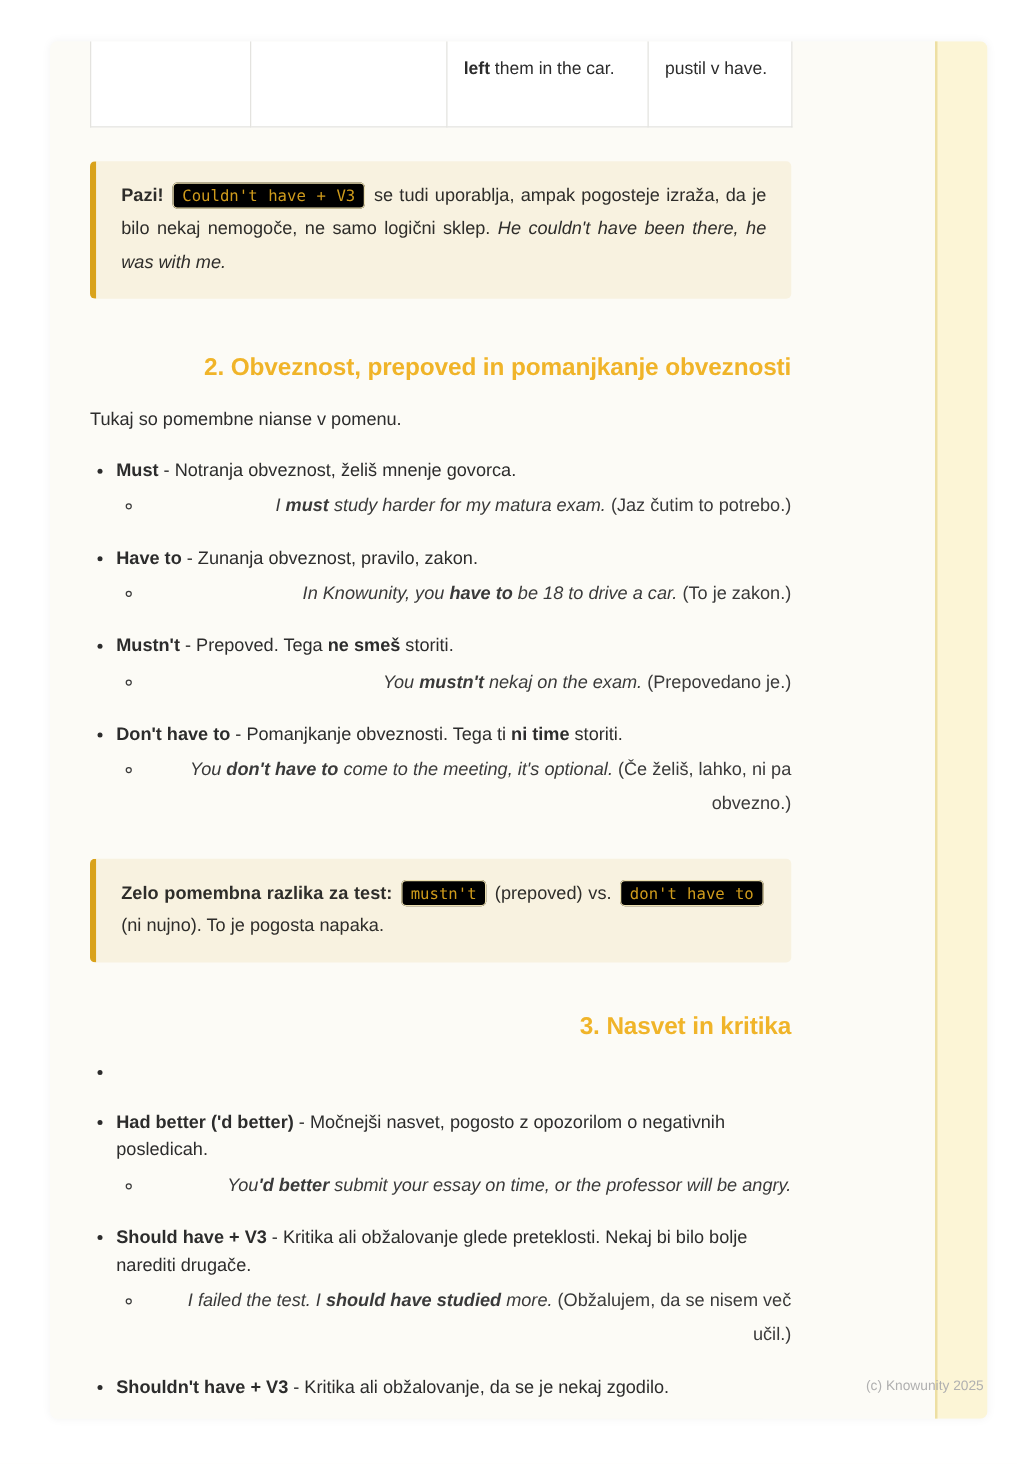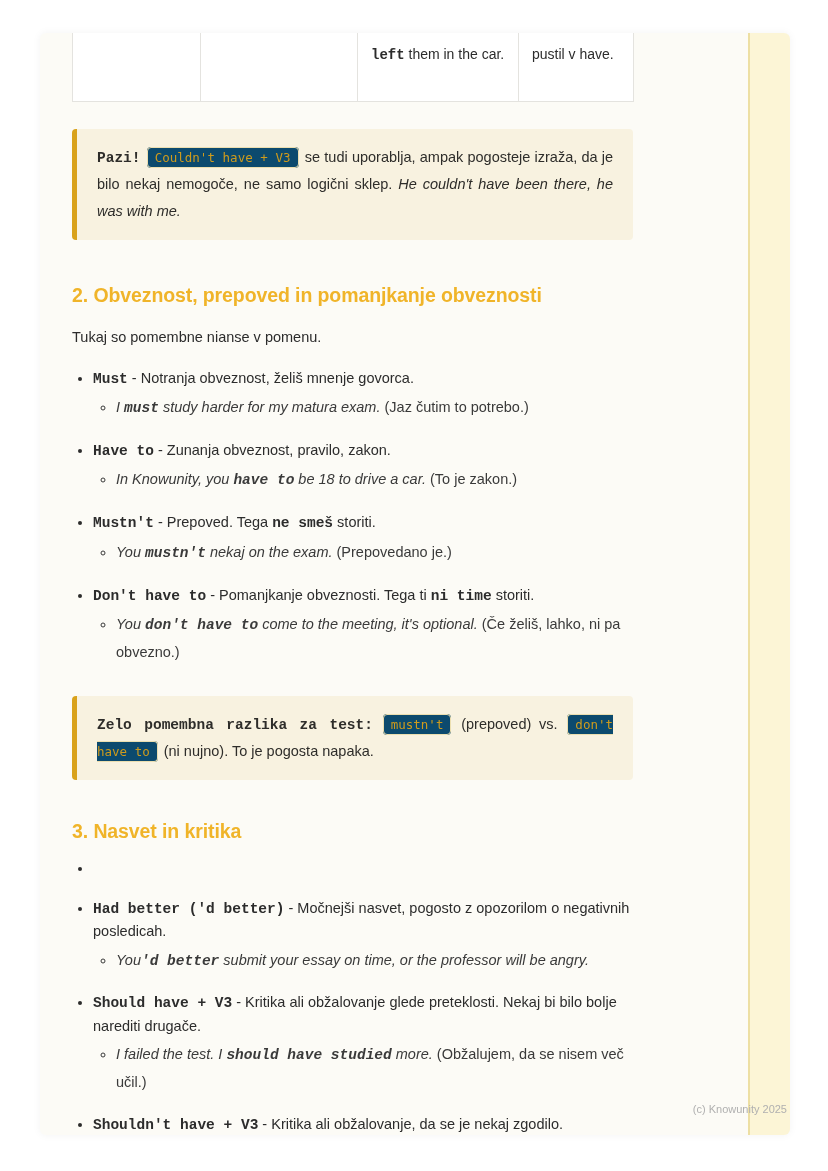--- a/index.html
+++ b/index.html
@@ -69,52 +69,54 @@
   }
   .callout-1{margin-top:27px;}
   .callout-2{margin-top:30px;}
   
   h2.sec{
     font-size:19.5px;
     font-weight:700;
     color:var(--c-heading,#f0b429);
     margin:44px 0 20px 0;
     letter-spacing:-0.1px;
+    text-align:right;
   }
   h2.sec-3{margin:40px 0 14px 0;}
   p.intro{margin:0 0 18px 0;line-height:1.5;}
   
   ul.modal-list{
     margin:0;
     padding-left:21px;
     list-style-type:disc;
   }
   ul.modal-list>li{
     margin-bottom:17px;
     line-height:1.55;
   }
   ul.modal-list>li:last-child{margin-bottom:0;}
   ul.examples{
     margin:4px 0 0 0;
     padding-left:23px;
     list-style-type:circle;
+    text-align:right;
   }
   ul.examples>li{
     margin:0;
     line-height:1.85;
     color:#3a3a3a;
   }
   
-  .b{font-weight:700;font-family:Liberation Mono, monospace;}
+  .b{font-weight:700;}
   .i{font-style:italic;}
   .code{
     font-family:"DejaVu Sans Mono","Liberation Mono",monospace;
     font-size:12.5px;
     color:var(--c-code-text,#cf9b1c);
-    background:#0c4a6e;
+    background:#000000;
     border:1px solid #ecdfb0;
     border-radius:4px;
     padding:2px 7px;
     margin:0 2px;
     white-space:normal;
   }
   .watermark{
     position:absolute;
     right:3px;
     bottom:20px;

